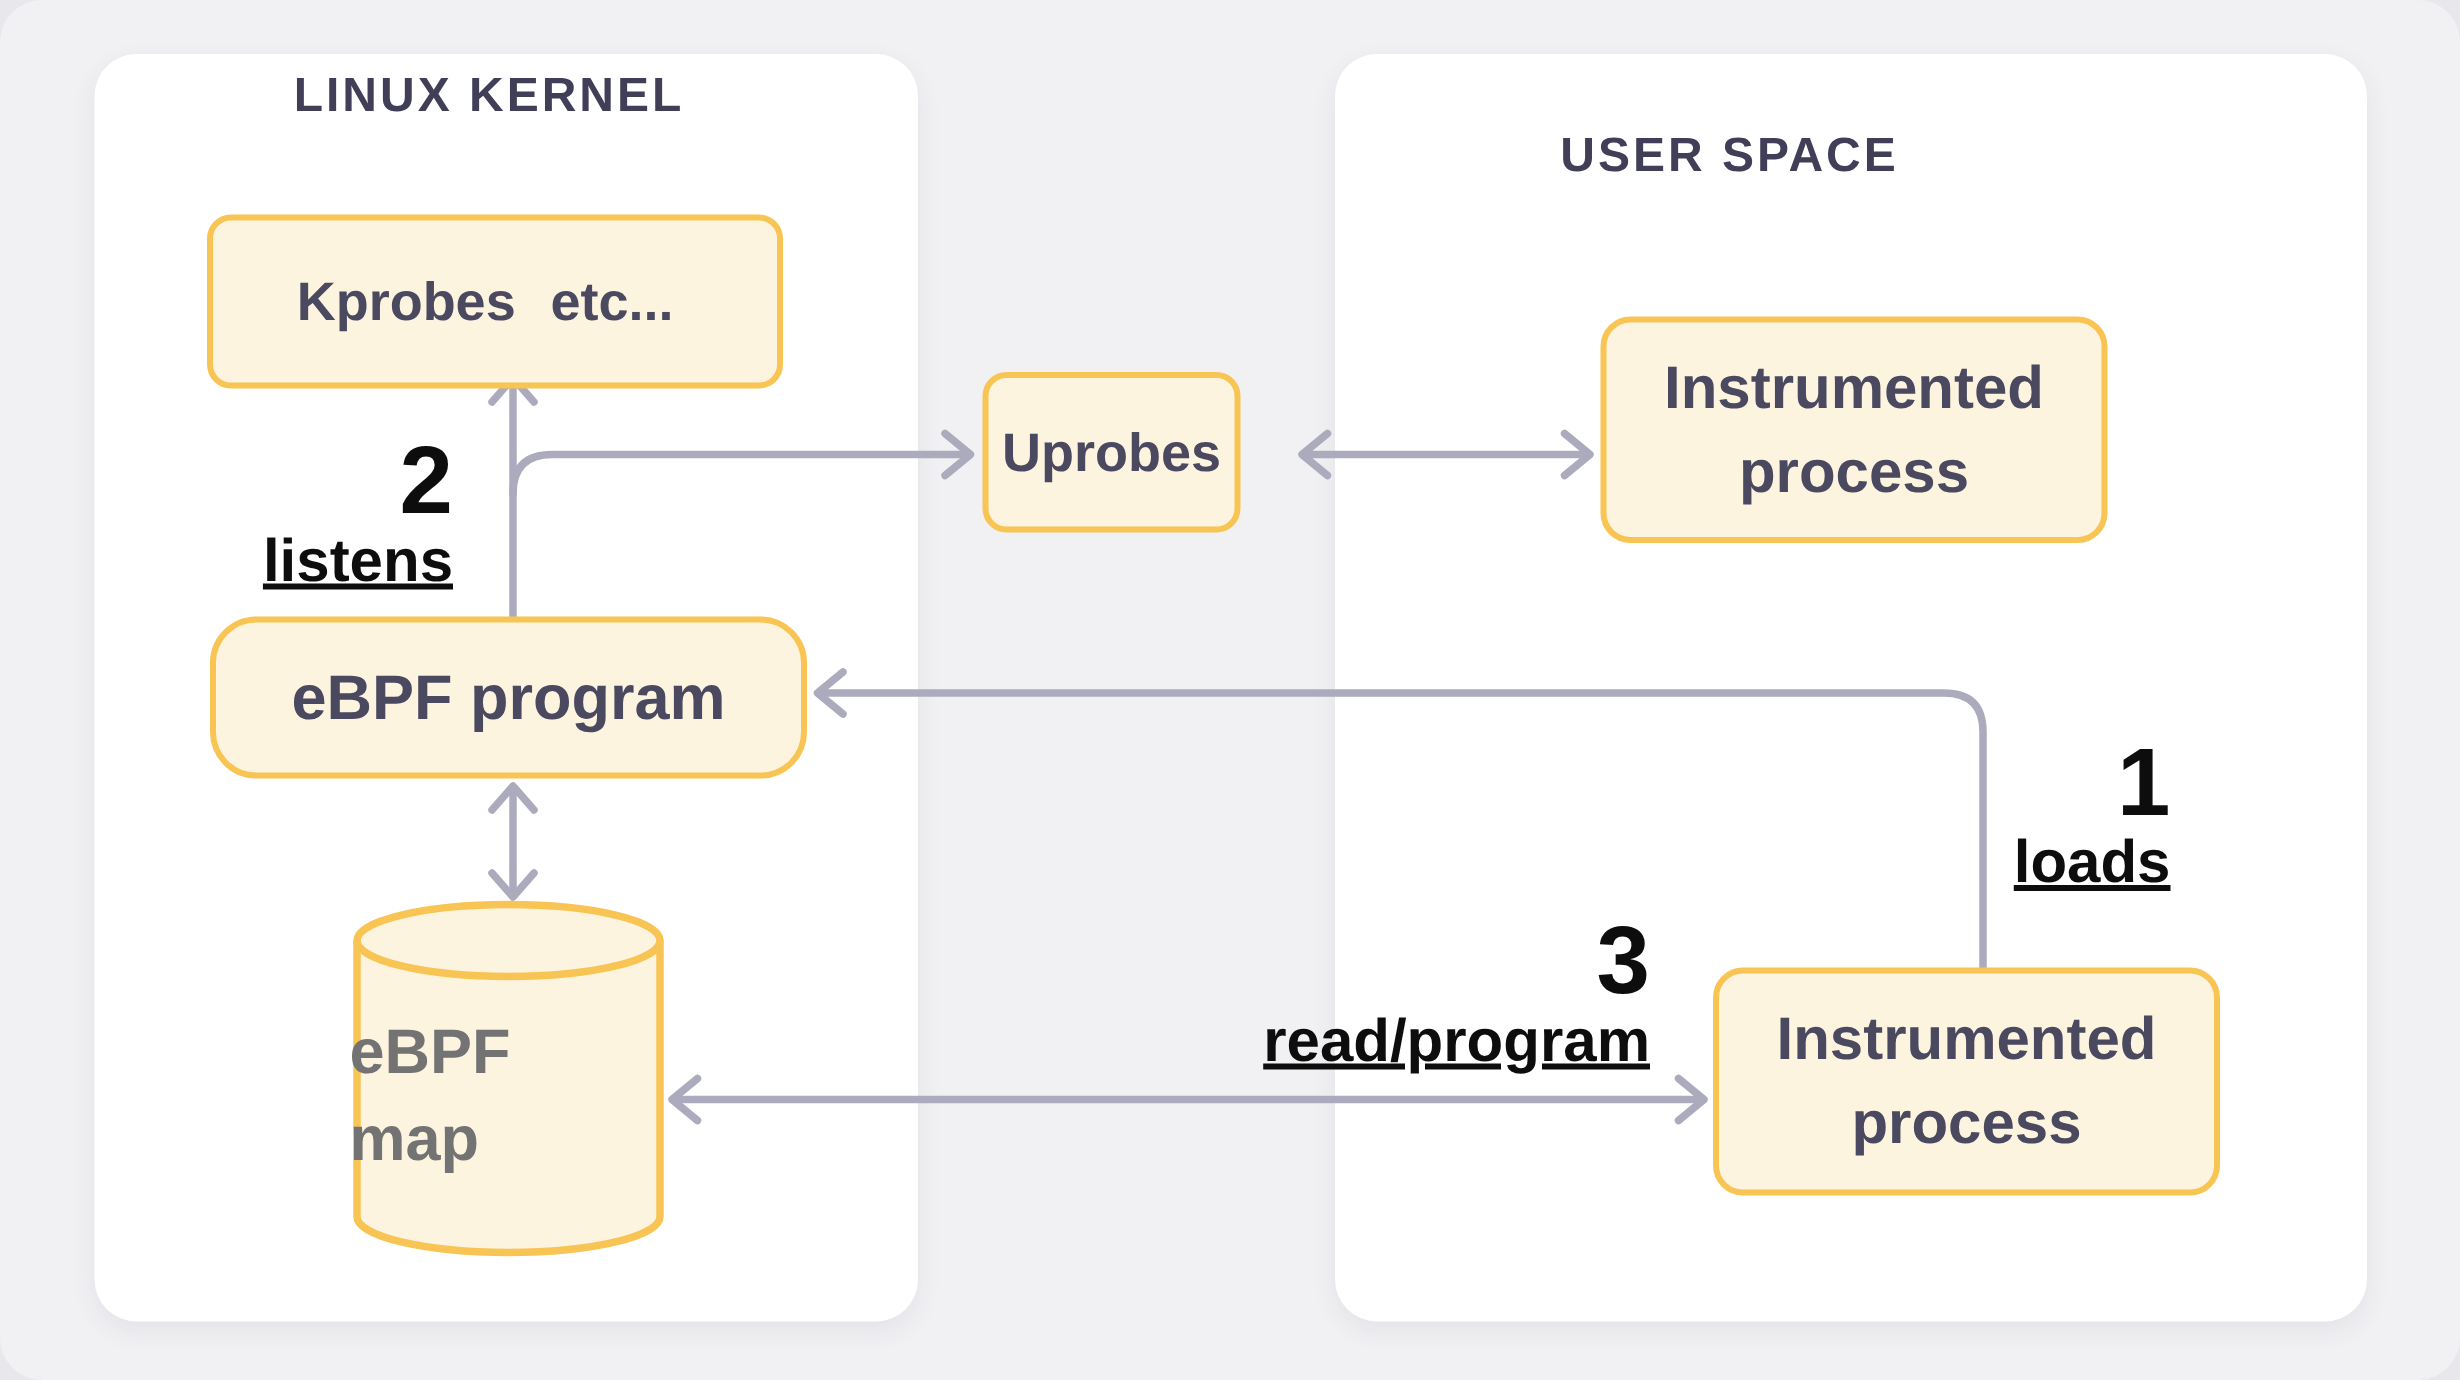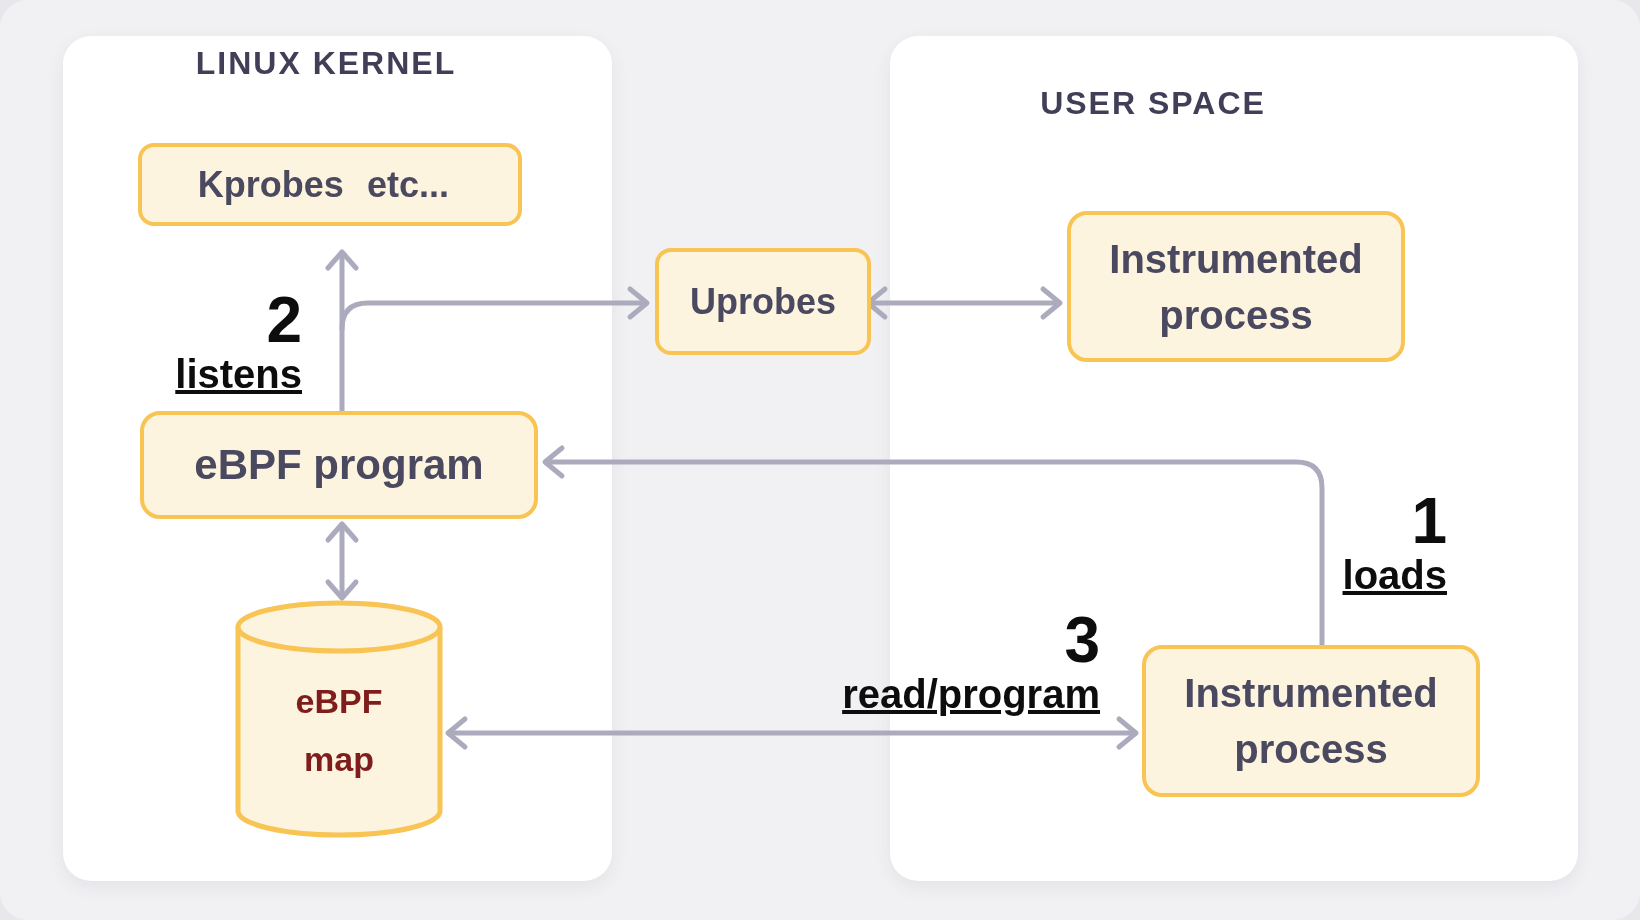--- a/index.html
+++ b/index.html
@@ -18,38 +18,38 @@
     position:absolute;top:45px;width:526px;text-align:center;
     font-size:32px;font-weight:800;letter-spacing:2px;color:#413F58;
   }
   .panel-title.kernel{left:63px;}
   .panel-title.user{left:890px;margin-top:40px;}
   .node{
     position:absolute;background:#FDF4E0;border:4px solid #F8C453;
     border-radius:16px;display:flex;align-items:center;justify-content:center;
     color:#4A4960;box-sizing:border-box;text-align:center;
   }
-  .probes{left:138px;top:143px;width:384px;height:83px;padding:0;}
+  .probes{left:138px;top:143px;width:384px;height:116px;padding:0;}
   .probes .cell{
     height:100%;display:flex;align-items:center;justify-content:center;
     font-size:36px;font-weight:600;color:#4A4960;
   }
   .probes .cell.c0{width:41.5%;}
   .probes .cell.c1{width:27%;border-left:4px solid #F8C453;border-right:4px solid #F8C453;box-sizing:border-box;}
   .probes .cell.c2{width:31.5%;}
-  .program{left:140px;top:411px;width:398px;height:108px;font-size:42px;font-weight:600;border-radius:20px;}
-  .uprobes{left:655px;top:248px;width:216px;height:107px;font-size:36px;font-weight:600;}
+  .program{left:140px;top:411px;width:398px;height:108px;font-size:42px;font-weight:600;border-radius:31px;}
+  .uprobes{left:655px;top:248px;width:172px;height:107px;font-size:36px;font-weight:600;}
   .instr{width:338px;font-size:40px;font-weight:700;line-height:56px;border-radius:20px;flex-direction:column;}
   .instr.top{left:1067px;top:211px;height:151px;}
   .instr.bottom{left:1142px;top:645px;height:152px;}
   .instr span{display:block;}
   .cyl-svg{position:absolute;left:233px;top:600px;}
   .cyl-label{
-    position:absolute;left:233px;top:672px;width:212px;text-align:center;
-    font-size:34px;font-weight:600;line-height:58px;color:#7f1d1d;
+    position:absolute;left:233px;top:672px;width:212px;
+    font-size:42px;font-weight:600;line-height:58px;color:#737373;
   }
   .cyl-label span{display:block;}
   .annot{
     position:absolute;display:flex;flex-direction:column;align-items:flex-end;
     color:#0D0D0D;
   }
   .annot .num{font-size:64px;font-weight:800;line-height:1;}
   .annot .word{font-size:40px;font-weight:700;line-height:1.1;text-decoration:underline;}
   .annot.step2{right:1338px;top:288px;}
   .annot.step1{right:193px;top:489px;}

